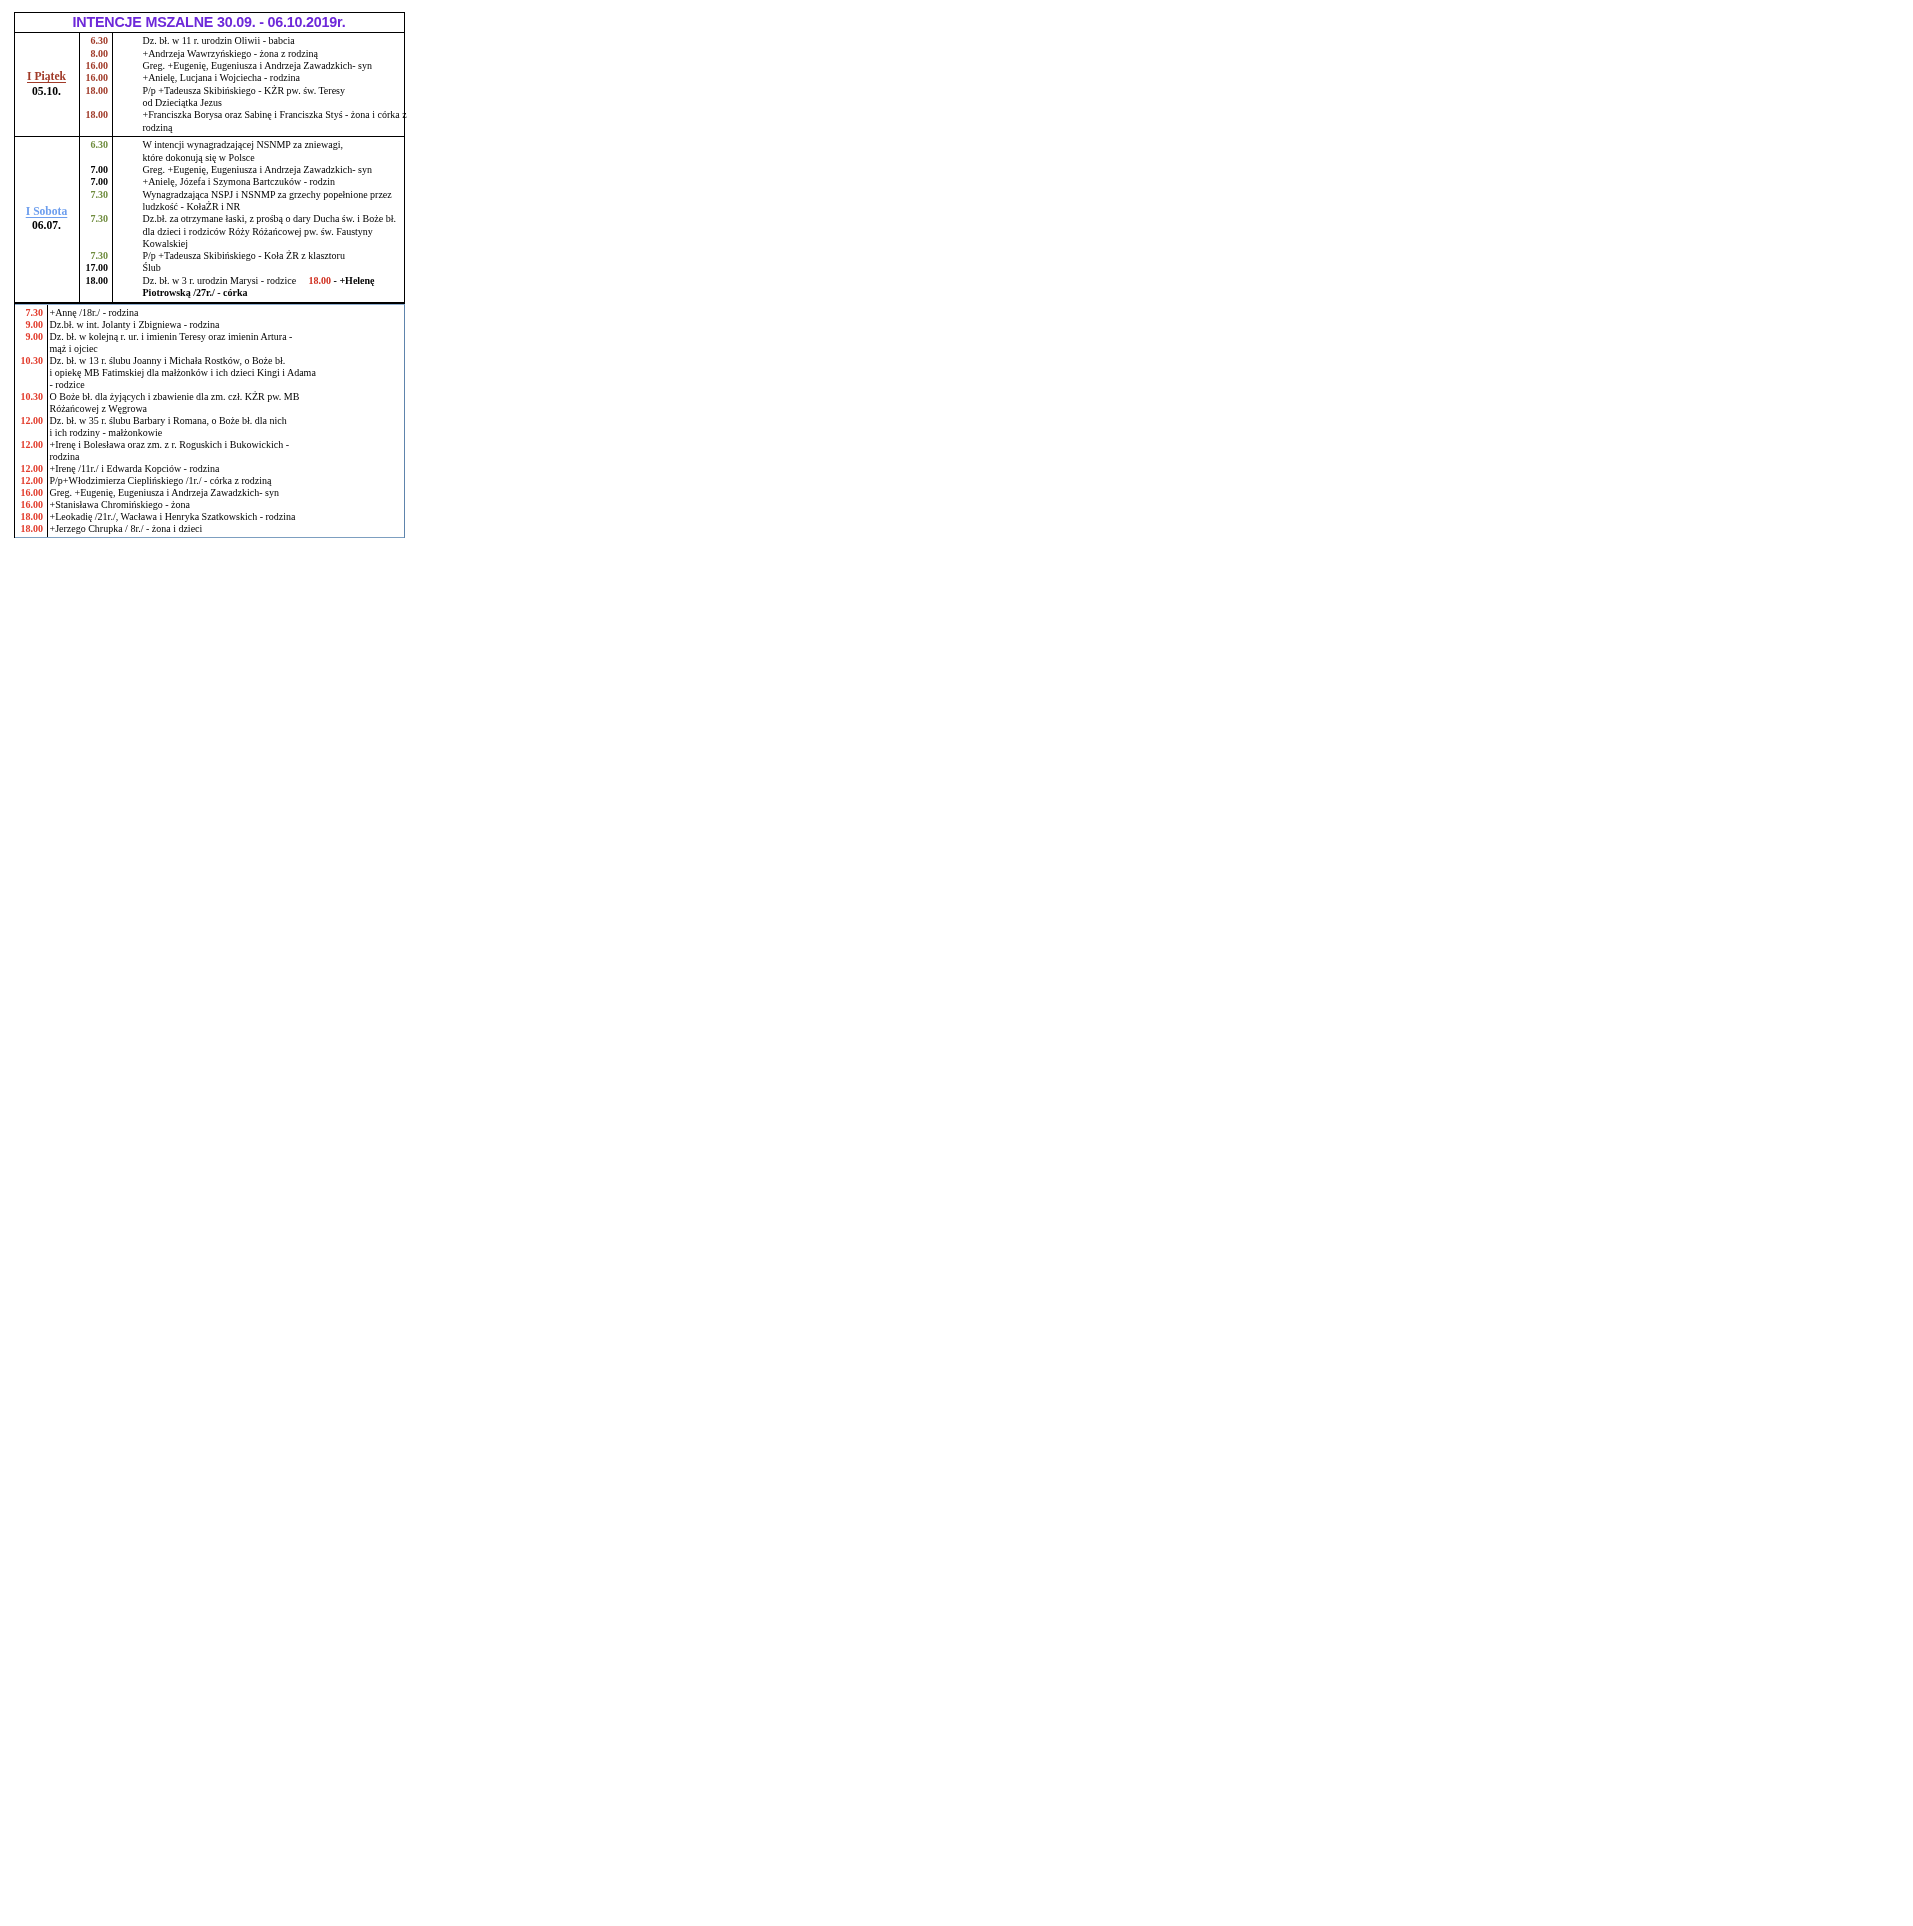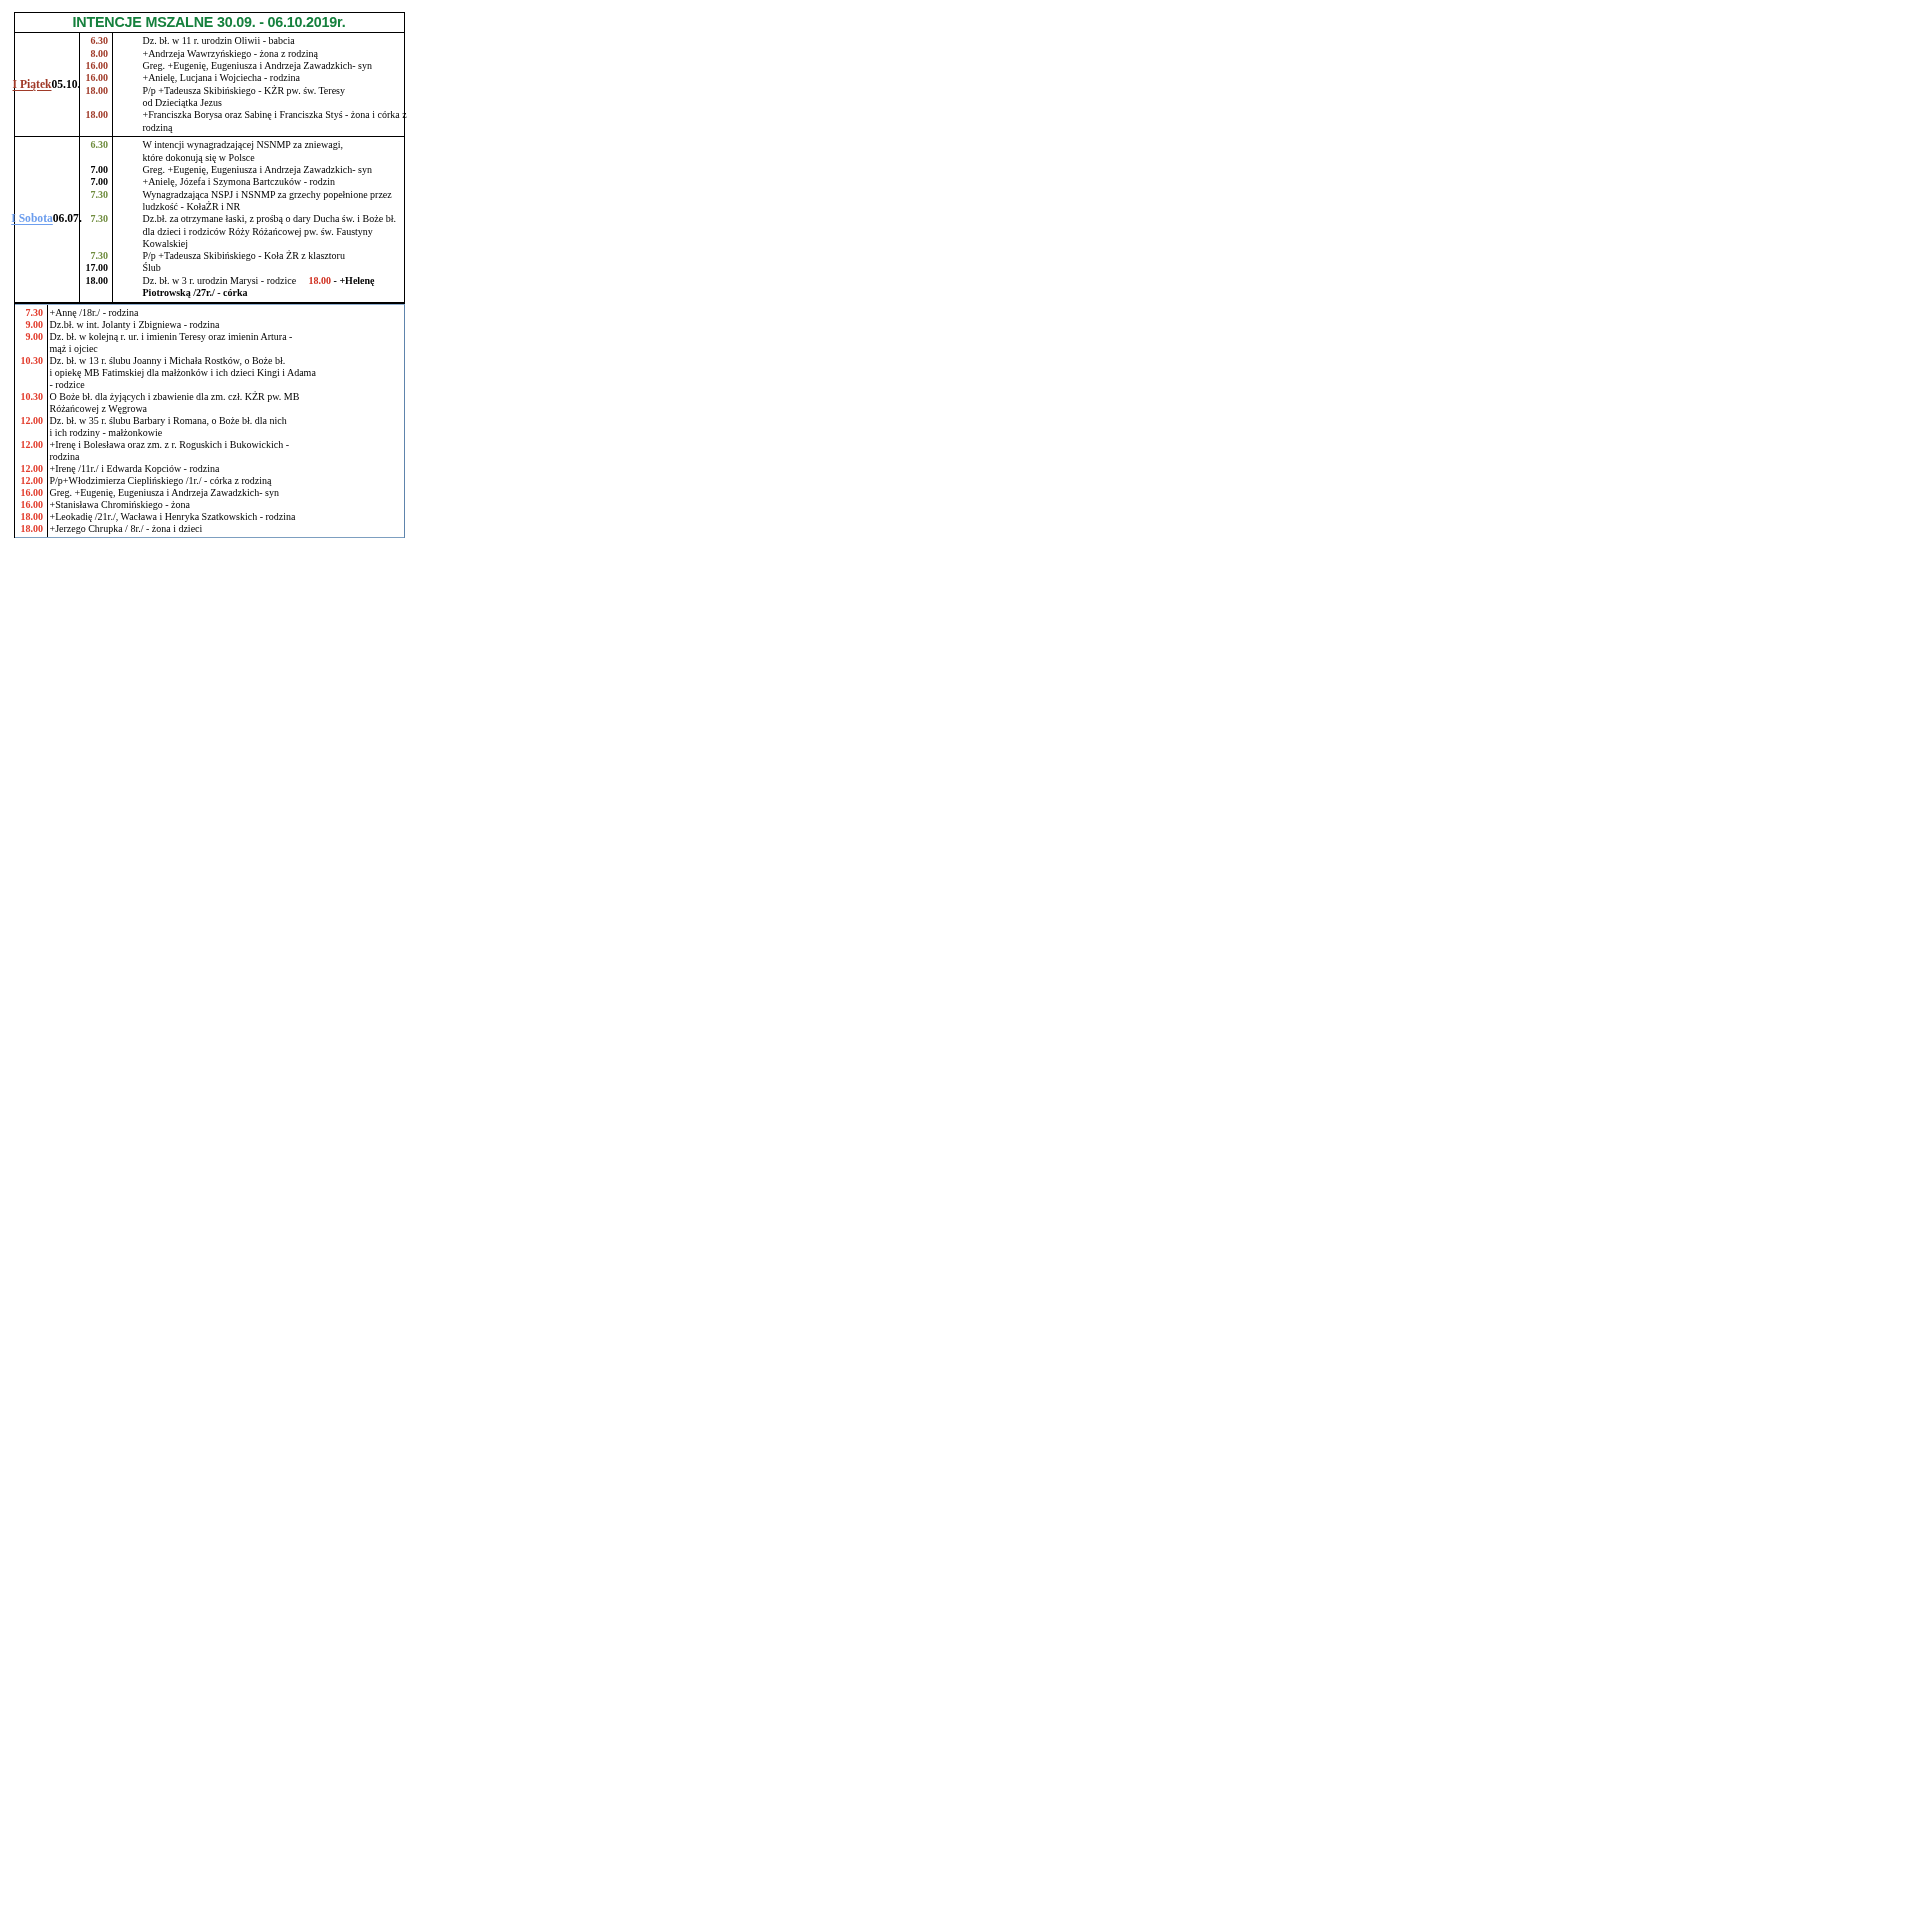--- a/index.html
+++ b/index.html
@@ -20,21 +20,21 @@
     font-family:"Liberation Sans", sans-serif; font-weight:bold;
     font-size:14.3px; letter-spacing:-0.2px; white-space:nowrap;
   }
   .section { display:flex; align-items:stretch; }
   .section.friday  { border-right:0.8px solid #000; border-bottom:0.8px solid #000; }
   .section.saturday{ border-right:0.8px solid #000; border-bottom:2.3px solid #000; }
   .section.sunday  { border-right:1.2px solid #5e84ac; border-top:0.4px solid #8fafd0; }
 
   .day-cell {
     flex:0 0 65px; width:65px; border-right:0.8px solid #000; box-sizing:border-box;
-    display:flex; flex-direction:row; align-items:center; justify-content:center;
+    display:flex; flex-direction:column; align-items:center; justify-content:center;
     text-align:center; padding:1.5px 1.5px;
   }
   .sunday .day-cell { justify-content:flex-start; padding-top:3.1px; border-bottom:1.2px solid #000; }
 
   .day-line { font-weight:bold; font-size:11.6px; line-height:14.3px; white-space:nowrap; }
   .day-line.u { text-decoration:underline; text-decoration-thickness:1.2px; text-underline-offset:1.9px; }
   .day-line.date { margin-top:9.2px; font-size:10px; }
 
   .taca { margin-top:8.5px; font-weight:bold; color:#000; }
   .taca-line { font-size:7.3px; line-height:8.9px; white-space:nowrap; }
@@ -53,21 +53,21 @@
     font-weight:bold; white-space:nowrap;
   }
   .x { padding-left:3px; white-space:nowrap; }
 </style>
 </head>
 <body>
 
 <div class="page">
   <div class="mass-table">
     <div class="title-row">
-      <span class="title-text" style="color: #15803d;">INTENCJE MSZALNE 30.09. - 06.10.2019r.</span>
+      <span class="title-text" style="color: #6d28d9;">INTENCJE MSZALNE 30.09. - 06.10.2019r.</span>
     </div>
     <div id="rows">
         <div class="section friday">
           <div class="day-cell">
             <div class="day-line u" style="color: rgb(160, 58, 40);">I Piątek</div>
             <div class="day-line" style="color: rgb(0, 0, 0);">05.10.</div>
           </div>
           <div class="content">
             <div class="line">
               <div class="t" style="color: rgb(160, 58, 40);">6.30</div>

